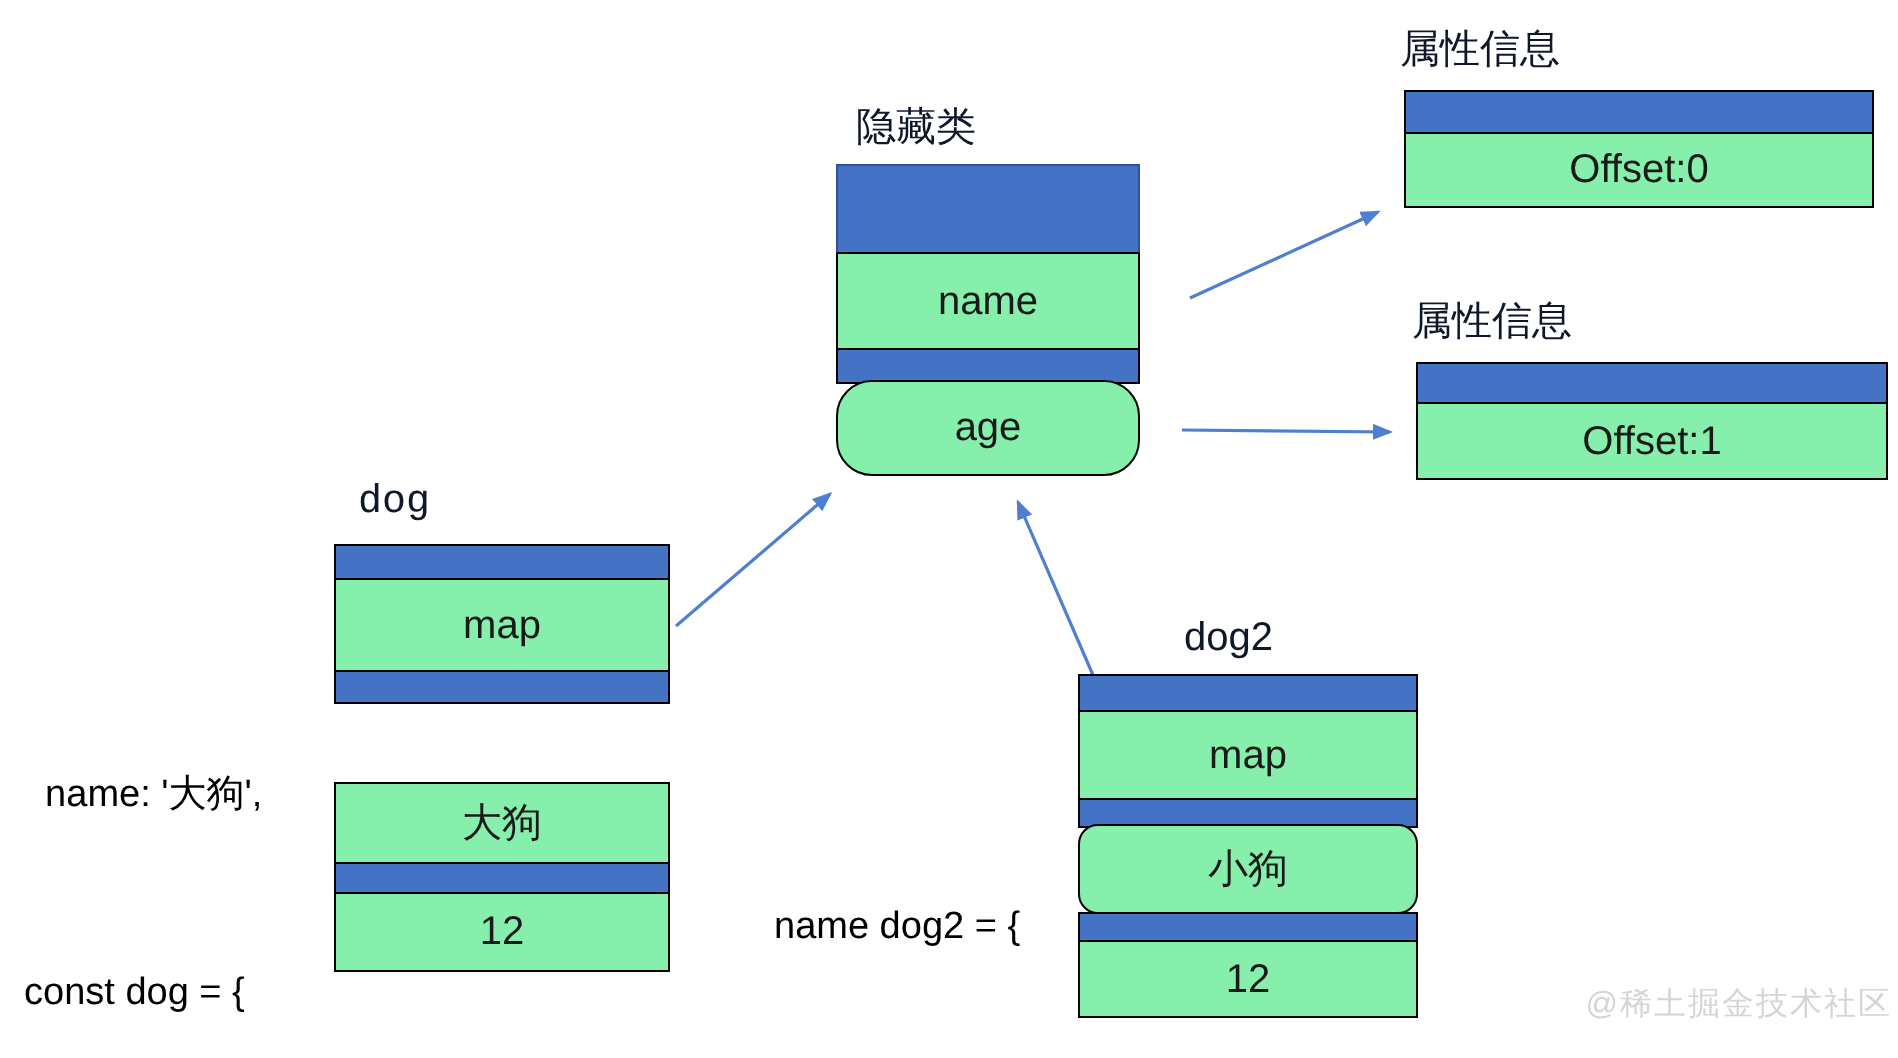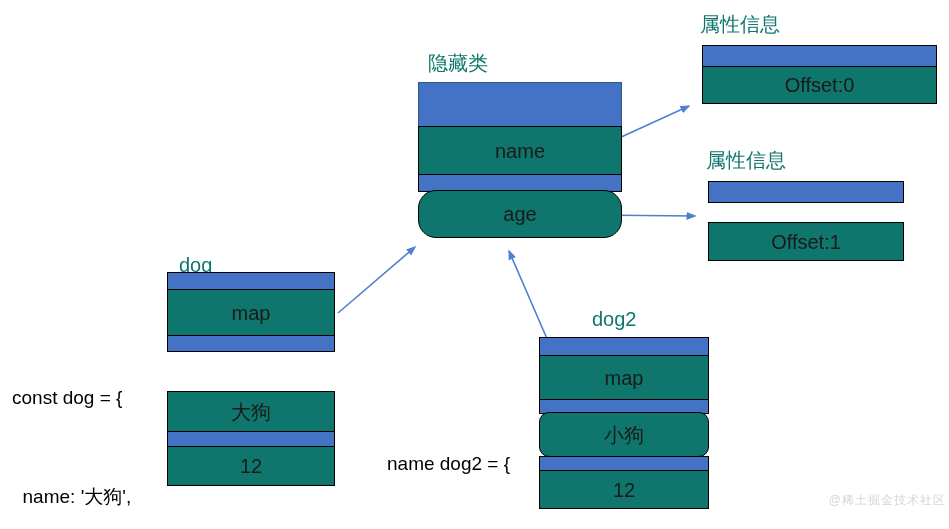--- a/index.html
+++ b/index.html
@@ -21,50 +21,50 @@
     pointer-events: none;
   }
   .box {
     position: absolute;
     display: flex;
     flex-direction: column;
   }
   .seg {
     width: 100%;
     border: 1.6px solid #000000;
-    background: #0f766e;
+    background: #86efac;
     display: flex;
     align-items: center;
     justify-content: center;
     font-size: 20px;
     color: #1a1a1a;
     line-height: 1;
   }
   .seg + .seg { margin-top: -1.6px; }
   .seg.blue { background: #4472C4; }
   .seg.hdr  { background: #4472C4; border-color: #2f5597; }
   .title {
     position: absolute;
     font-size: 20px;
-    color: #0f766e;
+    color: #0f172a;
     white-space: nowrap;
   }
   .code {
     position: absolute;
     font-size: 19px;
     line-height: 33px;
     color: #000000;
     white-space: pre;
   }
   .watermark {
     position: absolute;
     left: 768px; top: 492px;
     width: 178px;
     text-align: right;
-    font-size: 12px;
+    font-size: 16px;
     color: #d5d5d5;
     letter-spacing: 1px;
     white-space: nowrap;
   }
 </style>
 </head>
 <body>
 
 <div class="canvas">
 
@@ -74,62 +74,62 @@
         <path d="M0,0 L10,4 L0,8 z" fill="#4f7fd0"></path>
       </marker>
     </defs>
     <line x1="338" y1="313" x2="415" y2="247" stroke="#4f7fd0" stroke-width="1.6" marker-end="url(#ah)"></line>
     <line x1="548" y1="341" x2="509" y2="251" stroke="#4f7fd0" stroke-width="1.6" marker-end="url(#ah)"></line>
     <line x1="595" y1="149" x2="689" y2="106" stroke="#4f7fd0" stroke-width="1.6" marker-end="url(#ah)"></line>
     <line x1="591" y1="215" x2="695" y2="216" stroke="#4f7fd0" stroke-width="1.6" marker-end="url(#ah)"></line>
   </svg>
 
   <div class="title" style="left:428px; top:50px;">隐藏类</div>
-  <div class="box" style="left:418px; top:82px; width:204px;">
+  <div class="box" style="left:418px; top:82px; width:152px;">
     <div class="seg hdr" style="height:46px;"></div>
     <div class="seg" style="height:49px;">name</div>
     <div class="seg blue" style="height:18px;"></div>
     <div class="seg" style="height:48px;border-radius:18px;">age</div>
   </div>
 
   <div class="title" style="left:700px; top:11px;">属性信息</div>
   <div class="box" style="left:702px; top:45px; width:235px;">
     <div class="seg blue" style="height:23px;"></div>
     <div class="seg" style="height:38px;">Offset:0</div>
   </div>
 
   <div class="title" style="left:706px; top:147px;">属性信息</div>
-  <div class="box" style="left:708px; top:181px; width:196px;gap:21px;">
+  <div class="box" style="left:708px; top:181px; width:236px;">
     <div class="seg blue" style="height:22px;"></div>
     <div class="seg" style="height:39px;">Offset:1</div>
   </div>
 
-  <div class="title" style="left:179px; top:254px;">dog</div>
+  <div class="title" style="left:179px; top:240px;font-family:Liberation Mono, monospace;">dog</div>
   <div class="box" style="left:167px; top:272px; width:168px;">
     <div class="seg blue" style="height:19px;"></div>
     <div class="seg" style="height:47px;">map</div>
     <div class="seg blue" style="height:17px;"></div>
     <div class="seg" style="height:42px;margin-top:39px;">大狗</div>
     <div class="seg blue" style="height:16px;"></div>
     <div class="seg" style="height:40px;">12</div>
   </div>
 
   <div class="title" style="left:553px; top:308px;margin-left:39px;">dog2</div>
   <div class="box" style="left:539px; top:337px; width:170px;">
     <div class="seg blue" style="height:20px;"></div>
     <div class="seg" style="height:45px;">map</div>
     <div class="seg blue" style="height:15px;"></div>
     <div class="seg" style="height:45px;border-radius:10px;">小狗</div>
     <div class="seg blue" style="height:16px;"></div>
     <div class="seg" style="height:39px;">12</div>
   </div>
 
   <div class="code" style="left:12px; top:315px;">
+    <div>  name: '大狗',</div>
     <div>const dog = {</div>
-    <div>  name: '大狗',</div>
     
     
   </div>
 
   <div class="code" style="left:387px; top:381px;">
     <div>name dog2 = {</div>
     
     
     
   </div>

